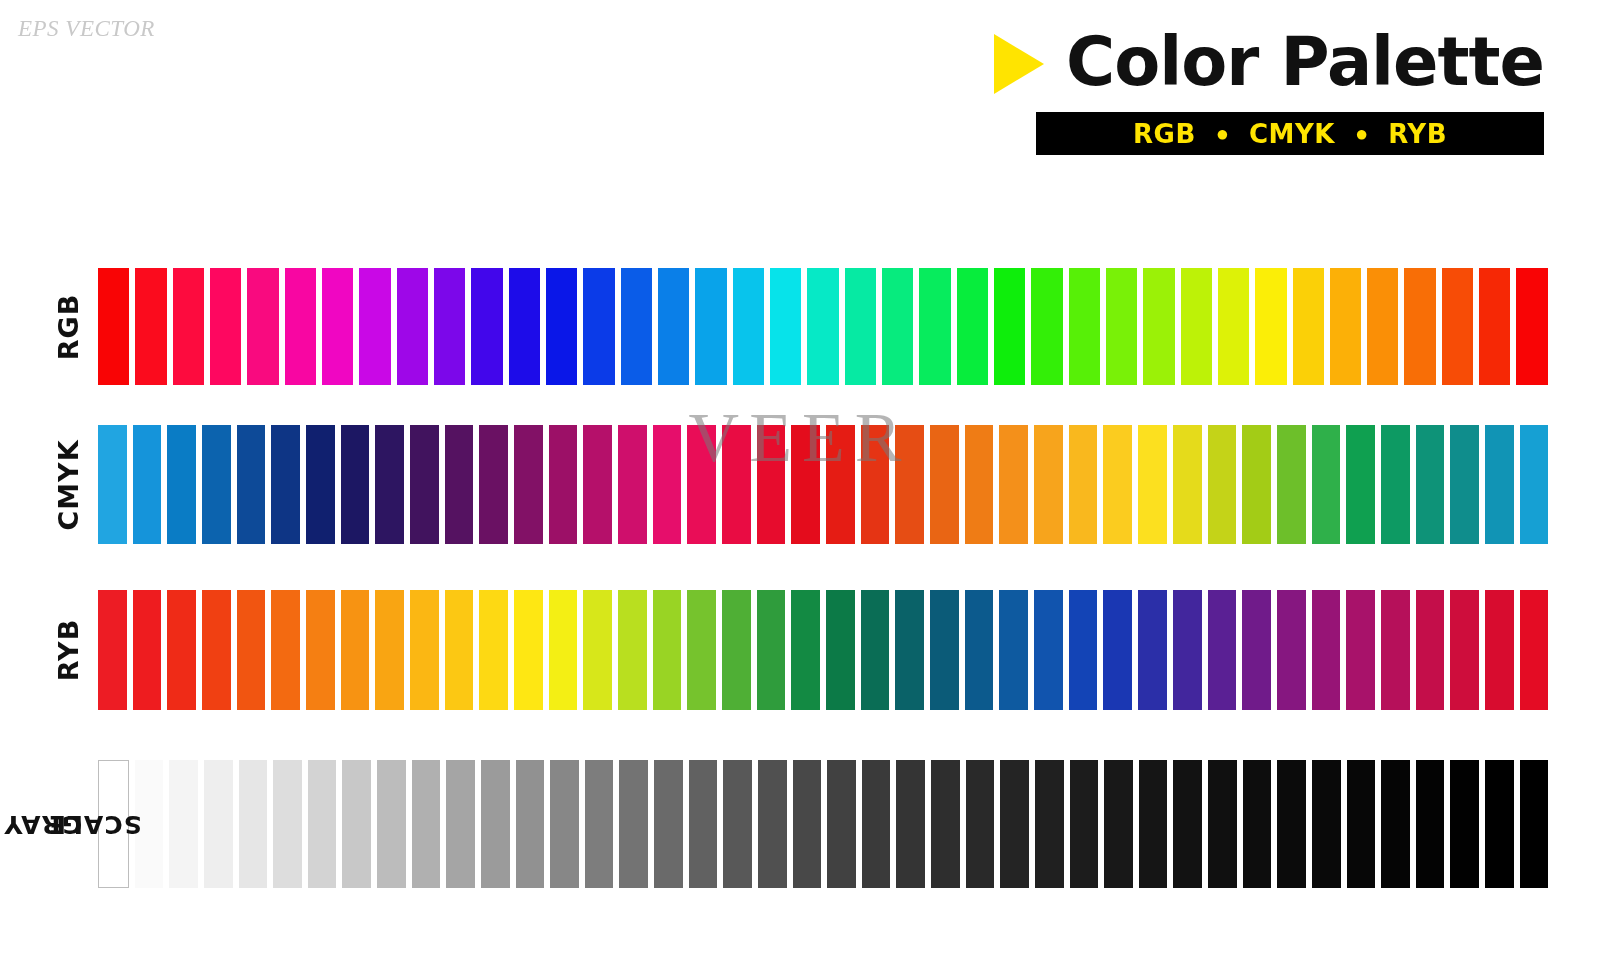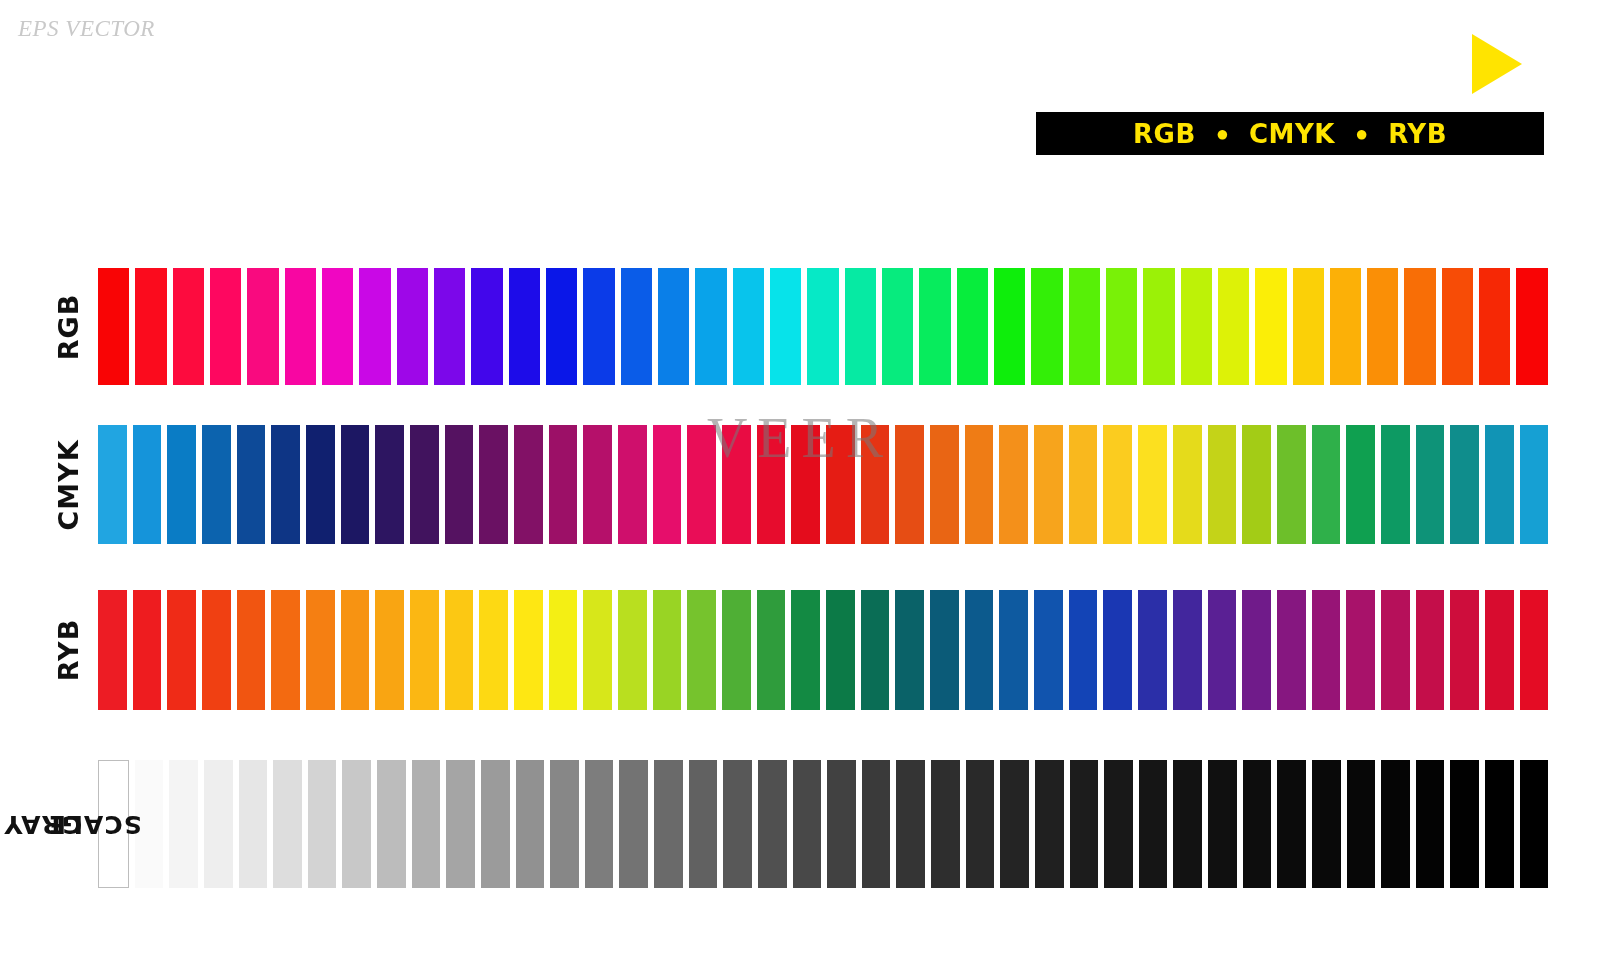--- a/index.html
+++ b/index.html
@@ -138,21 +138,21 @@
     right: 0;
     top: 392px;
     display: flex;
     flex-direction: column;
     align-items: center;
     pointer-events: none;
     user-select: none;
   }
   #veer-text {
     font-family: "Liberation Serif", serif;
-    font-size: 56px;
+    font-size: 70px;
     letter-spacing: 10px;
     color: rgba(120,120,120,0.55);
     line-height: 92px;
     text-align: right;
   }
   #veer-sub-row {
     display: flex;
     align-items: center;
     gap: 14px;
     margin-top: 6px;
@@ -170,20 +170,21 @@
   }
 </style>
 </head>
 <body>
 
 <div id="eps-vector">EPS VECTOR</div>
 
 <div id="title-block">
   <div id="title-row">
     <div id="play-triangle"></div>
+    <div id="title-text">Color Palette</div>
   </div>
   <div id="subtitle-bar">
     <span class="subtitle-item">RGB</span>
     <span class="subtitle-dot">●</span>
     <span class="subtitle-item">CMYK</span>
     <span class="subtitle-dot">●</span>
     <span class="subtitle-item">RYB</span>
   </div>
 </div>
 

